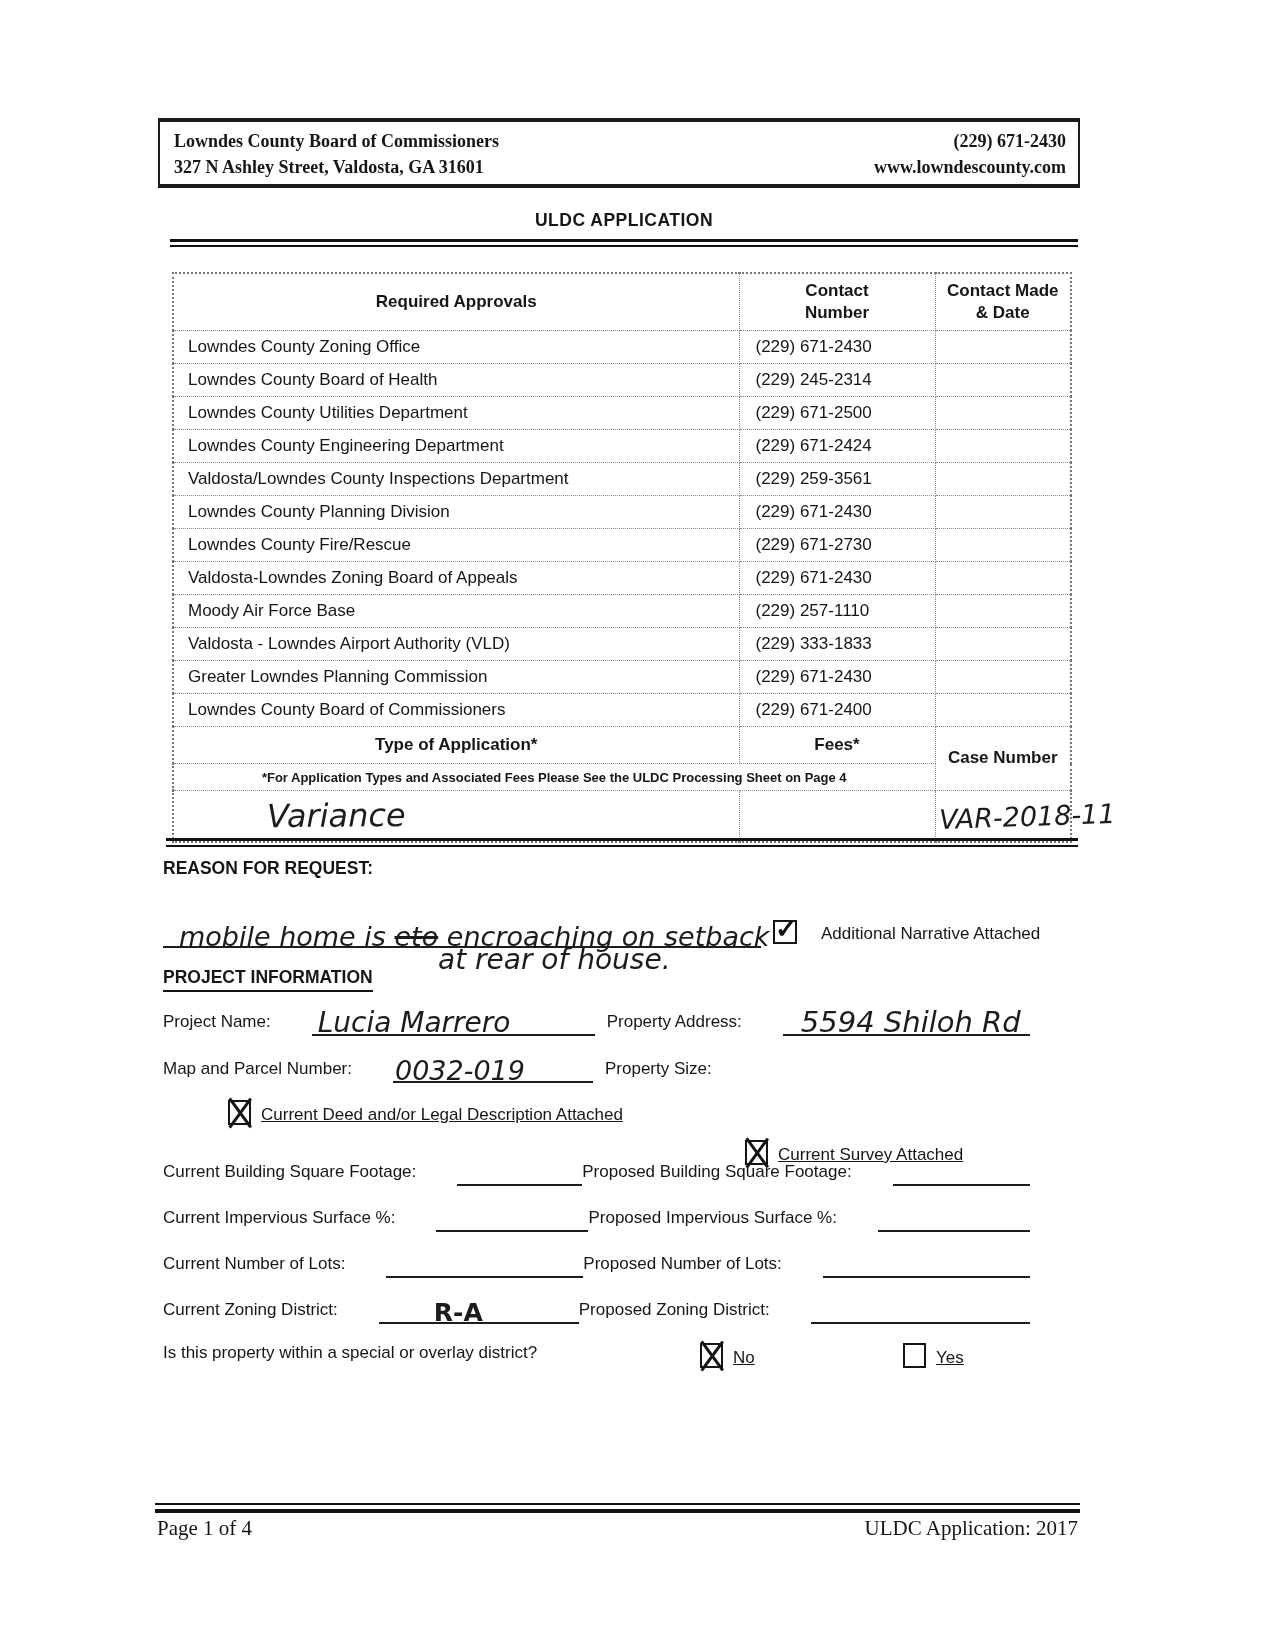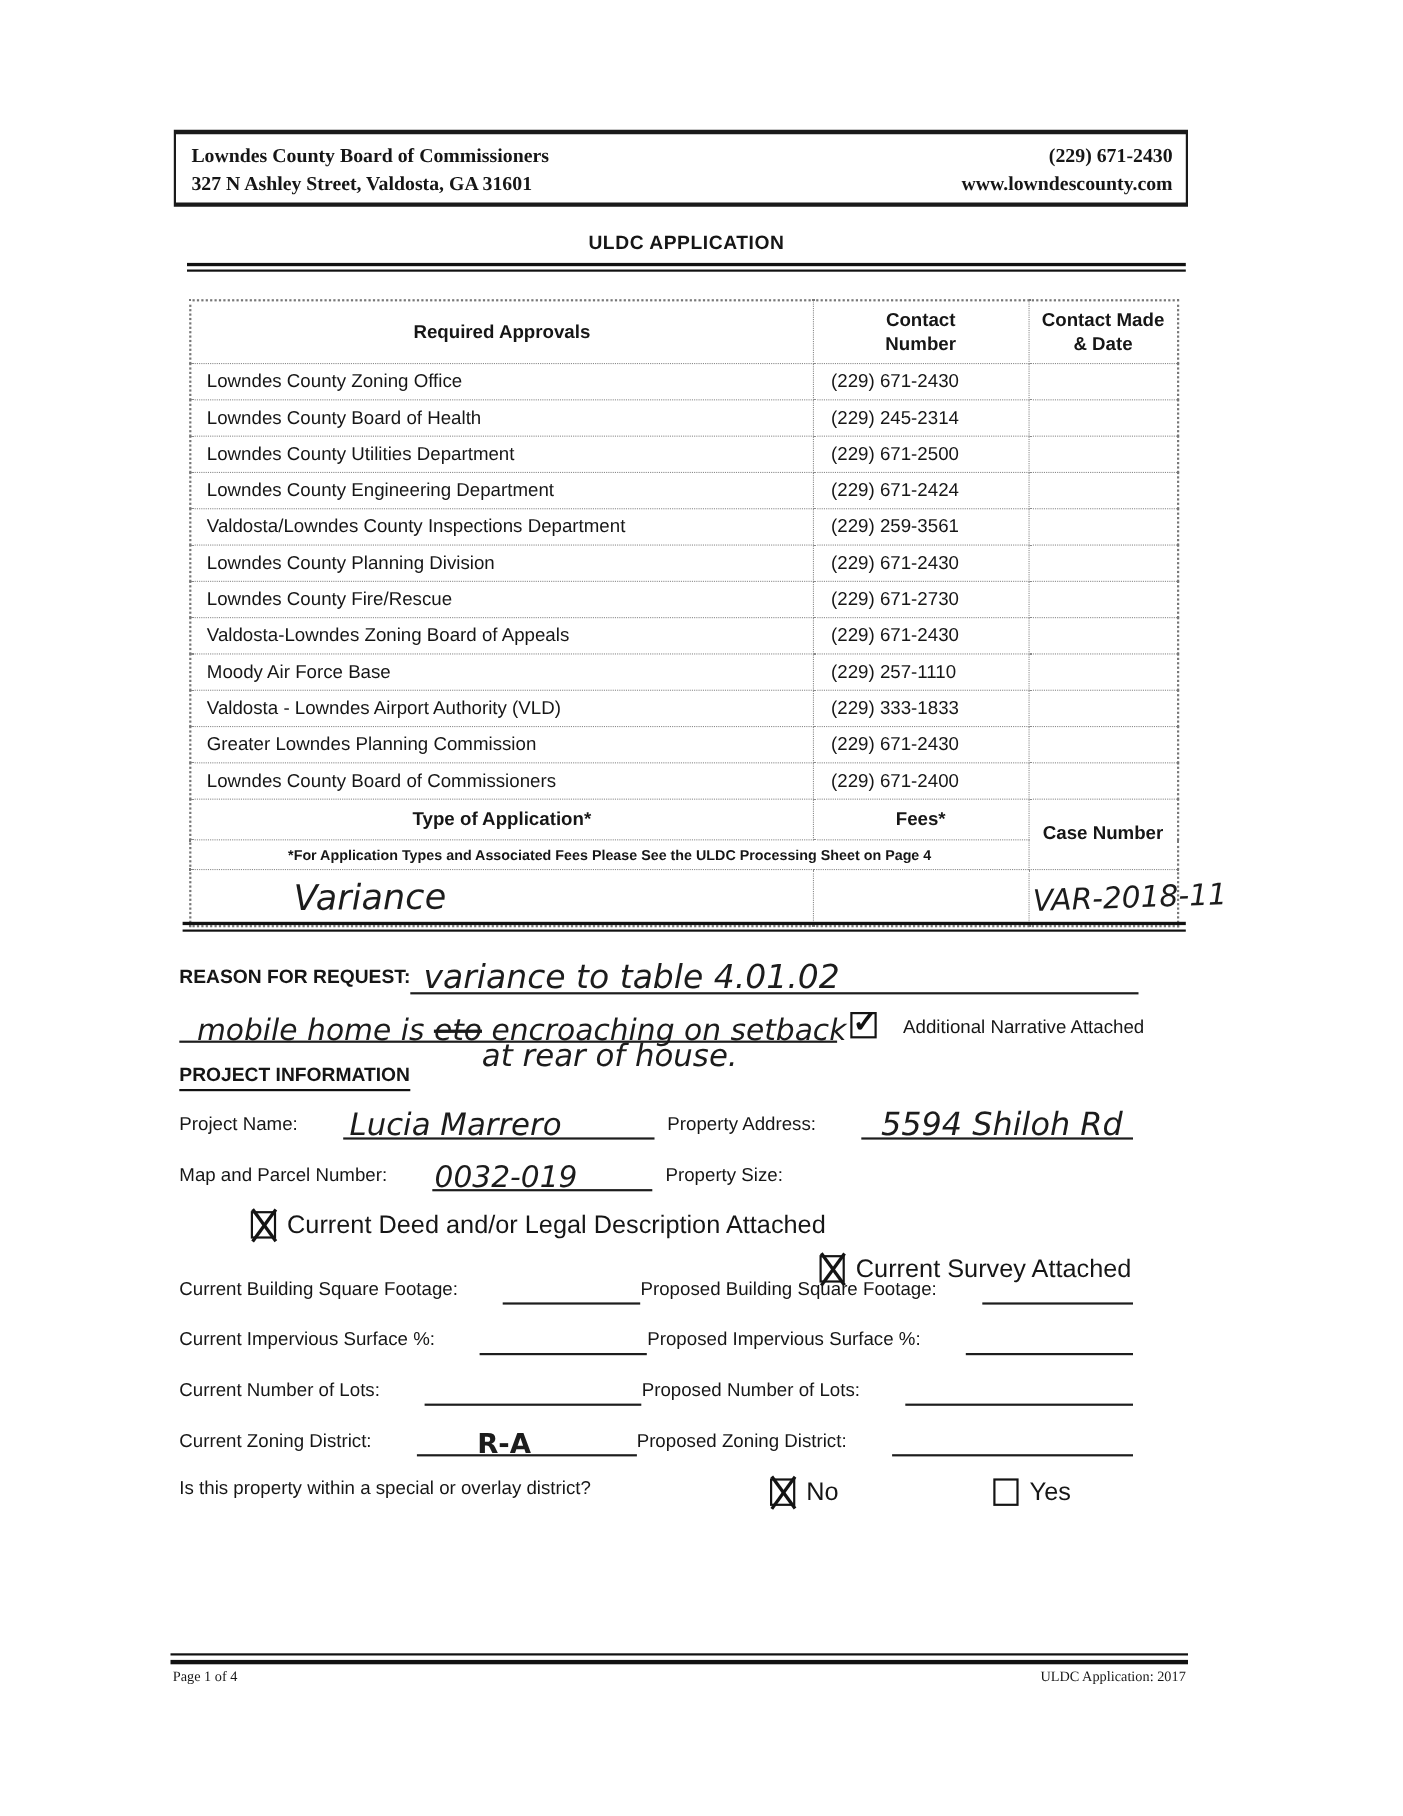--- a/index.html
+++ b/index.html
@@ -66,26 +66,26 @@
   .field-row .fline { height:34px;margin-left:41px; }
   .fv { position:absolute; left:10px; bottom:-5px; }
 
   
   .xbox, .box { display:inline-block; width:19px; height:21px; border:2px solid #141414; position:relative; vertical-align:-5px; }
   .xbox::before, .xbox::after { content:""; position:absolute; left:50%; top:50%; width:2.5px; height:36px; background:#141414; }
   .xbox::before { transform:translate(-50%,-50%) rotate(36deg); }
   .xbox::after  { transform:translate(-50%,-50%) rotate(-36deg); }
   .checkbox-check { display:inline-block; width:20px; height:20px; border:2px solid #141414; position:relative; vertical-align:-5px; }
   .checkbox-check::after { content:"✓"; position:absolute; left:0px; top:-9px; font-size:27px; font-weight:bold; font-style:normal; color:#111; }
-  .cb-label { font-size:23px; margin-left:10px; }
+  .cb-label { font-size:17px; margin-left:10px;text-decoration:underline; }
 
   .cb-row-item { position:absolute; white-space:nowrap; }
 
   
-  .footer-text { left:157px; top:1516px; width:921px; display:flex; justify-content:space-between; font-family:"Liberation Serif", serif; font-size:13px;text-align:center; }
+  .footer-text { left:157px; top:1516px; width:921px; display:flex; justify-content:space-between; font-family:"Liberation Serif", serif; font-size:21px;text-align:center; }
 </style>
 </head>
 <body>
 
 <div class="abs header-box">
   <div>
     <div>Lowndes County Board of Commissioners</div>
     <div>327 N Ashley Street, Valdosta, GA  31601</div>
   </div>
   <div class="header-right">
@@ -190,23 +190,20 @@
       </td>
     </tr>
   </tbody>
     </table>
 </div>
 
 <div class="abs rule-b"></div>
 
 <div class="abs reason-row1">
   <span class="rlabel">REASON FOR REQUEST:</span>
-  <span class="fline">
-    <span class="hand hand-line1">variance to table 4.01.02</span>
-  </span>
 </div>
 
 <div class="abs reason-row2">
   <span class="fline">
     <span class="hand hand-line2"><span>mobile home is</span>
       <span class="strike">eto</span>
       <span>encroaching on setback</span></span>
   </span>
   <span class="narrative">
     <span class="checkbox-check"><span></span></span><span class="narr-label">Additional Narrative Attached</span>

